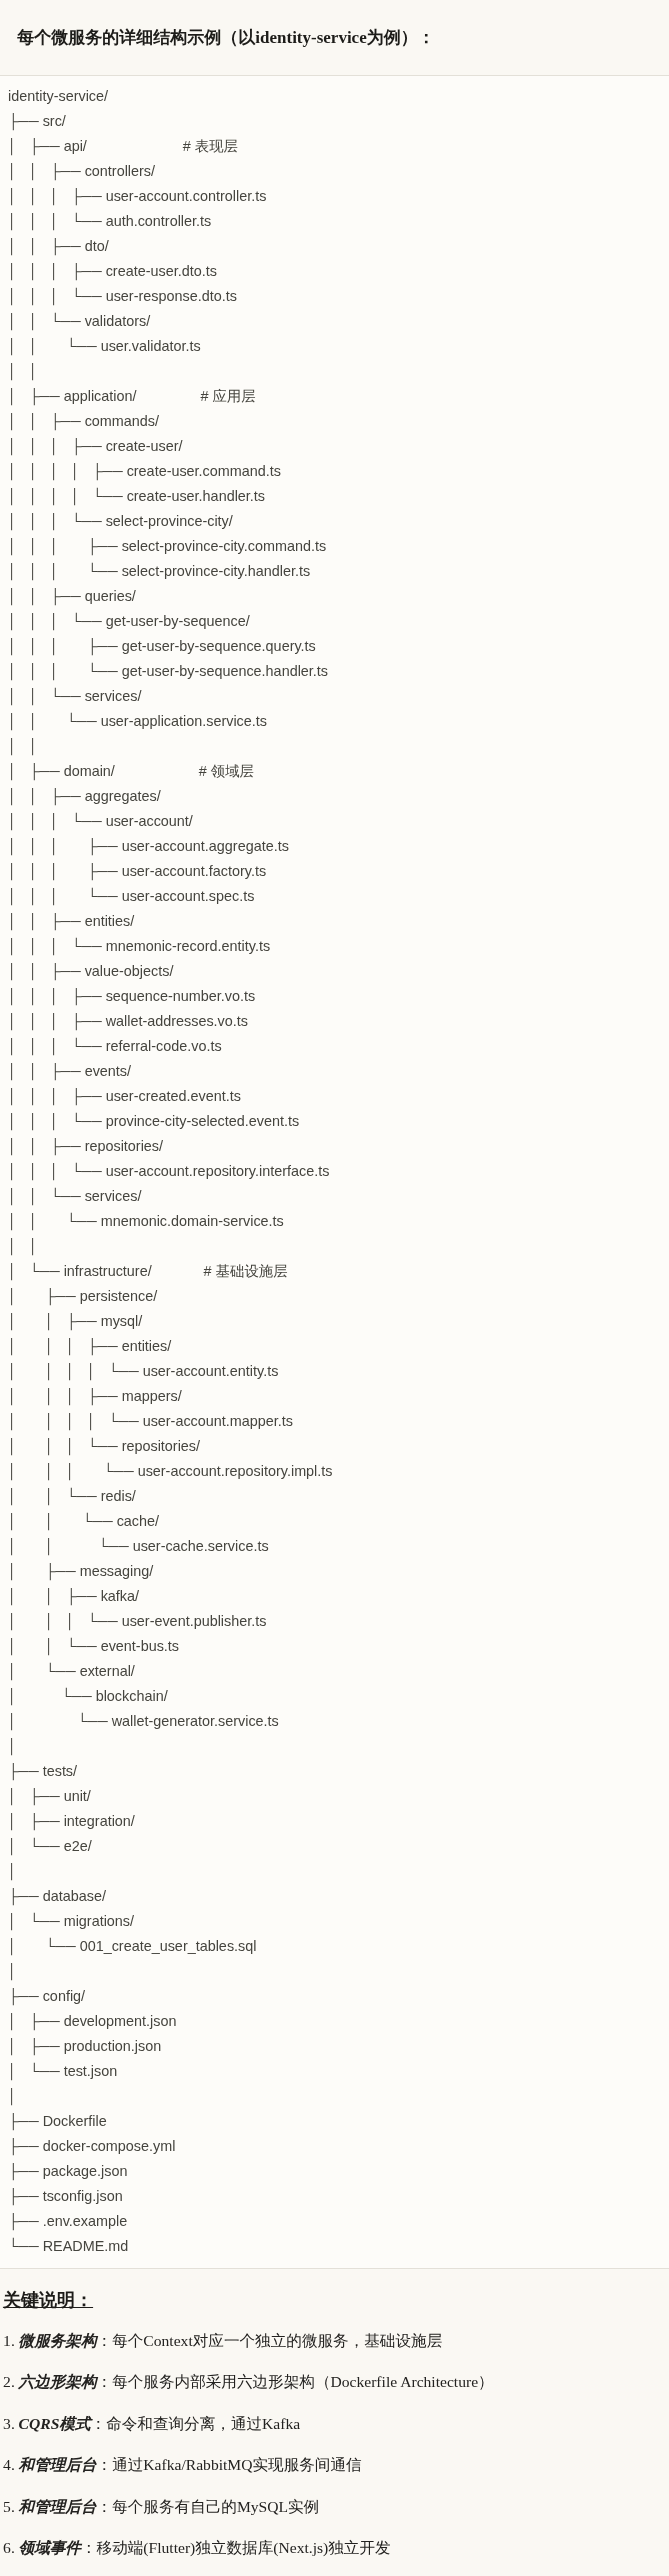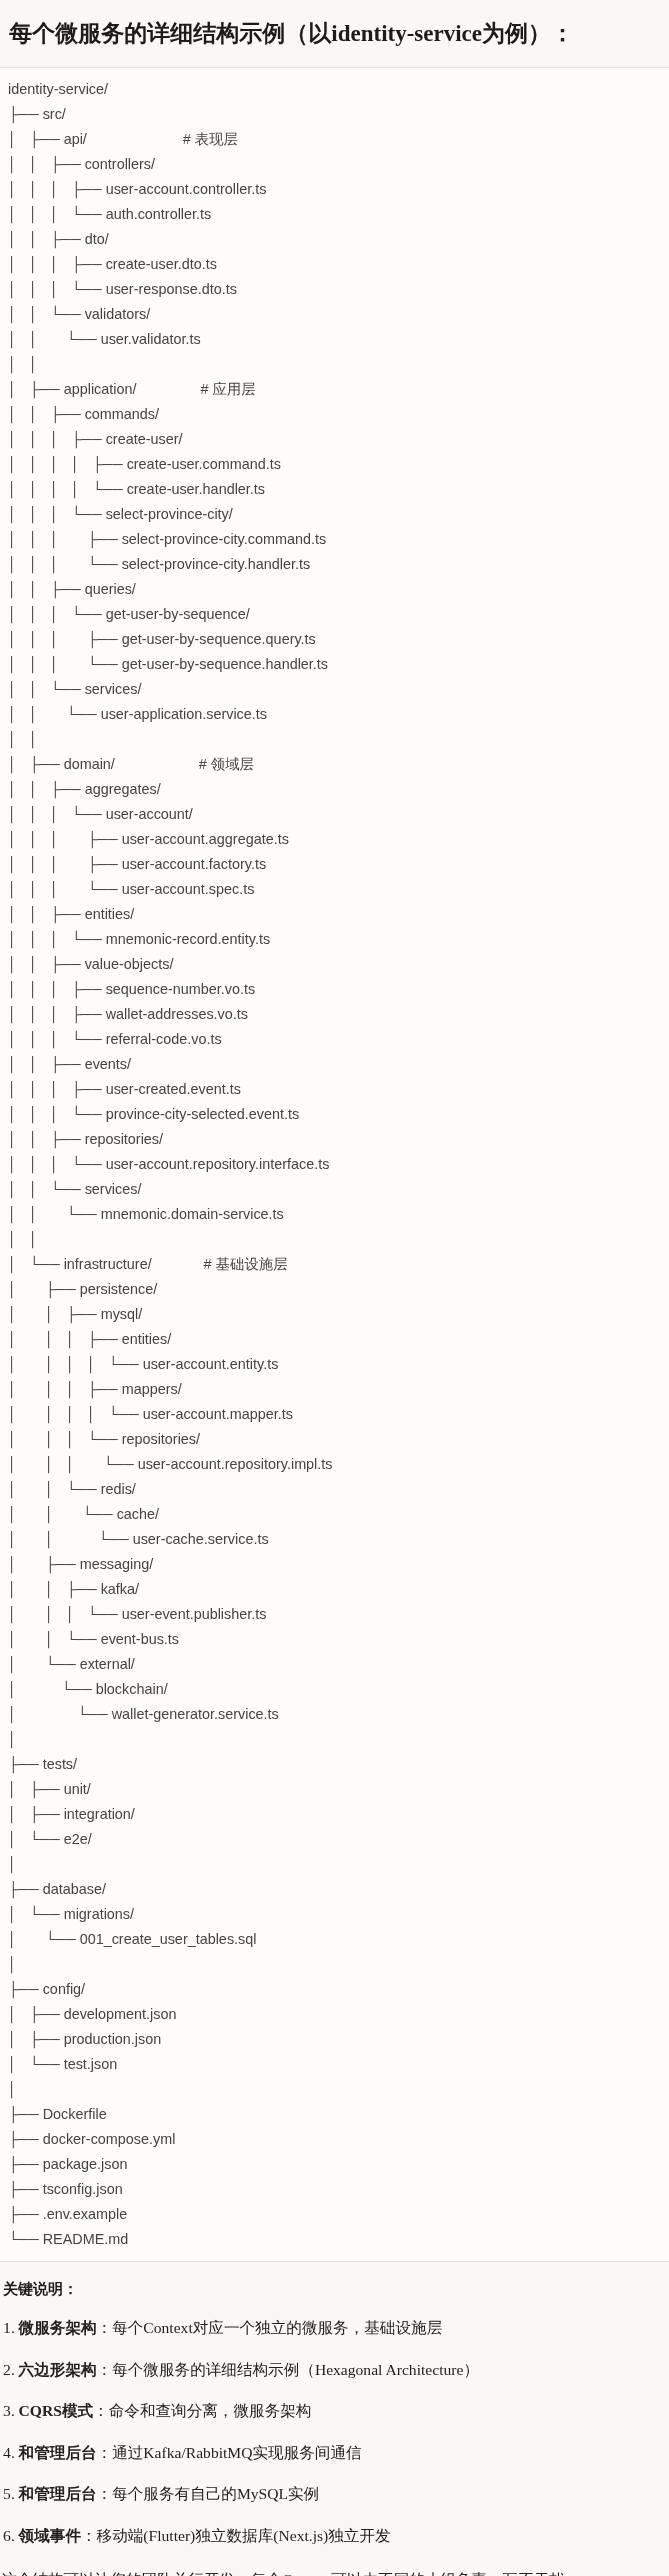--- a/index.html
+++ b/index.html
@@ -12,23 +12,23 @@
   }
   html,body{margin:0;padding:0;}
   body{
     width:669px;
     background:var(--page_bg);
     color:var(--body_text);
     font-family:"Liberation Serif", serif;
   }
   .page{width:669px;min-height:2576px;box-sizing:border-box;}
   .page-title{
-    margin:8px;
+    margin:16px;
     padding:10px 5px 8.8px 1.3px;
-    font-size:23px;
+    font-size:17px;
     line-height:1.4;
     font-weight:700;
     color:var(--heading_text);
     font-family:"Liberation Serif", serif;
   }
   .code-block{
     background:var(--code_bg);
     border-top:0.6px solid var(--border);
     border-bottom:0.6px solid var(--border);
     padding:8.8px 0 8.8px 8.1px;
@@ -38,32 +38,33 @@
     margin:0;
     font-family:Liberation Sans, sans-serif;
     font-size:14.4px;
     line-height:25px;
     color:var(--code_text);
     white-space:pre;
   }
   .notes{padding:1.3px 6.3px 6.3px 3.1px;}
   .notes-heading{
     margin:17.5px 0 19px 0;
-    font-size:15px;
+    font-size:18px;
     font-weight:700;
     color:var(--heading_text);
     font-family:"Liberation Serif", serif;
+    text-decoration:underline;
   }
   .note-item{
     margin:0 0 22px 0;
     font-size:15.6px;
     line-height:1.25;
   }
   .note-item .num{margin-right:3.8px;}
-  .note-item .label{font-weight:700;}
+  .note-item .label{font-weight:700;font-style:italic;}
   .footer-para{
     margin:25px 0 0 -1.9px;
     font-size:15.6px;
     line-height:1.3;
   }
 </style>
 </head>
 <body>
 
 <div class="page">
@@ -161,25 +162,25 @@
   </div>
 
   <div class="notes">
     <h2 class="notes-heading">关键说明：</h2>
 
     <div class="note-item">
       <span class="num">1.</span><strong class="label">微服务架构</strong><span class="text">：每个Context对应一个独立的微服务，基础设施层</span>
     </div>
 
     <div class="note-item">
-      <span class="num">2.</span><strong class="label">六边形架构</strong><span class="text">：每个微服务的详细结构示例（Hexagonal Architecture）</span>
+      <span class="num">2.</span><strong class="label">六边形架构</strong><span class="text">：每个服务内部采用六边形架构（Dockerfile Architecture）</span>
     </div>
 
     <div class="note-item">
-      <span class="num">3.</span><strong class="label">CQRS模式</strong><span class="text">：命令和查询分离，微服务架构</span>
+      <span class="num">3.</span><strong class="label">CQRS模式</strong><span class="text">：命令和查询分离，通过Kafka</span>
     </div>
 
     <div class="note-item">
       <span class="num">4.</span><strong class="label">和管理后台</strong><span class="text">：通过Kafka/RabbitMQ实现服务间通信</span>
     </div>
 
     <div class="note-item">
       <span class="num">5.</span><strong class="label">和管理后台</strong><span class="text">：每个服务有自己的MySQL实例</span>
     </div>
 

